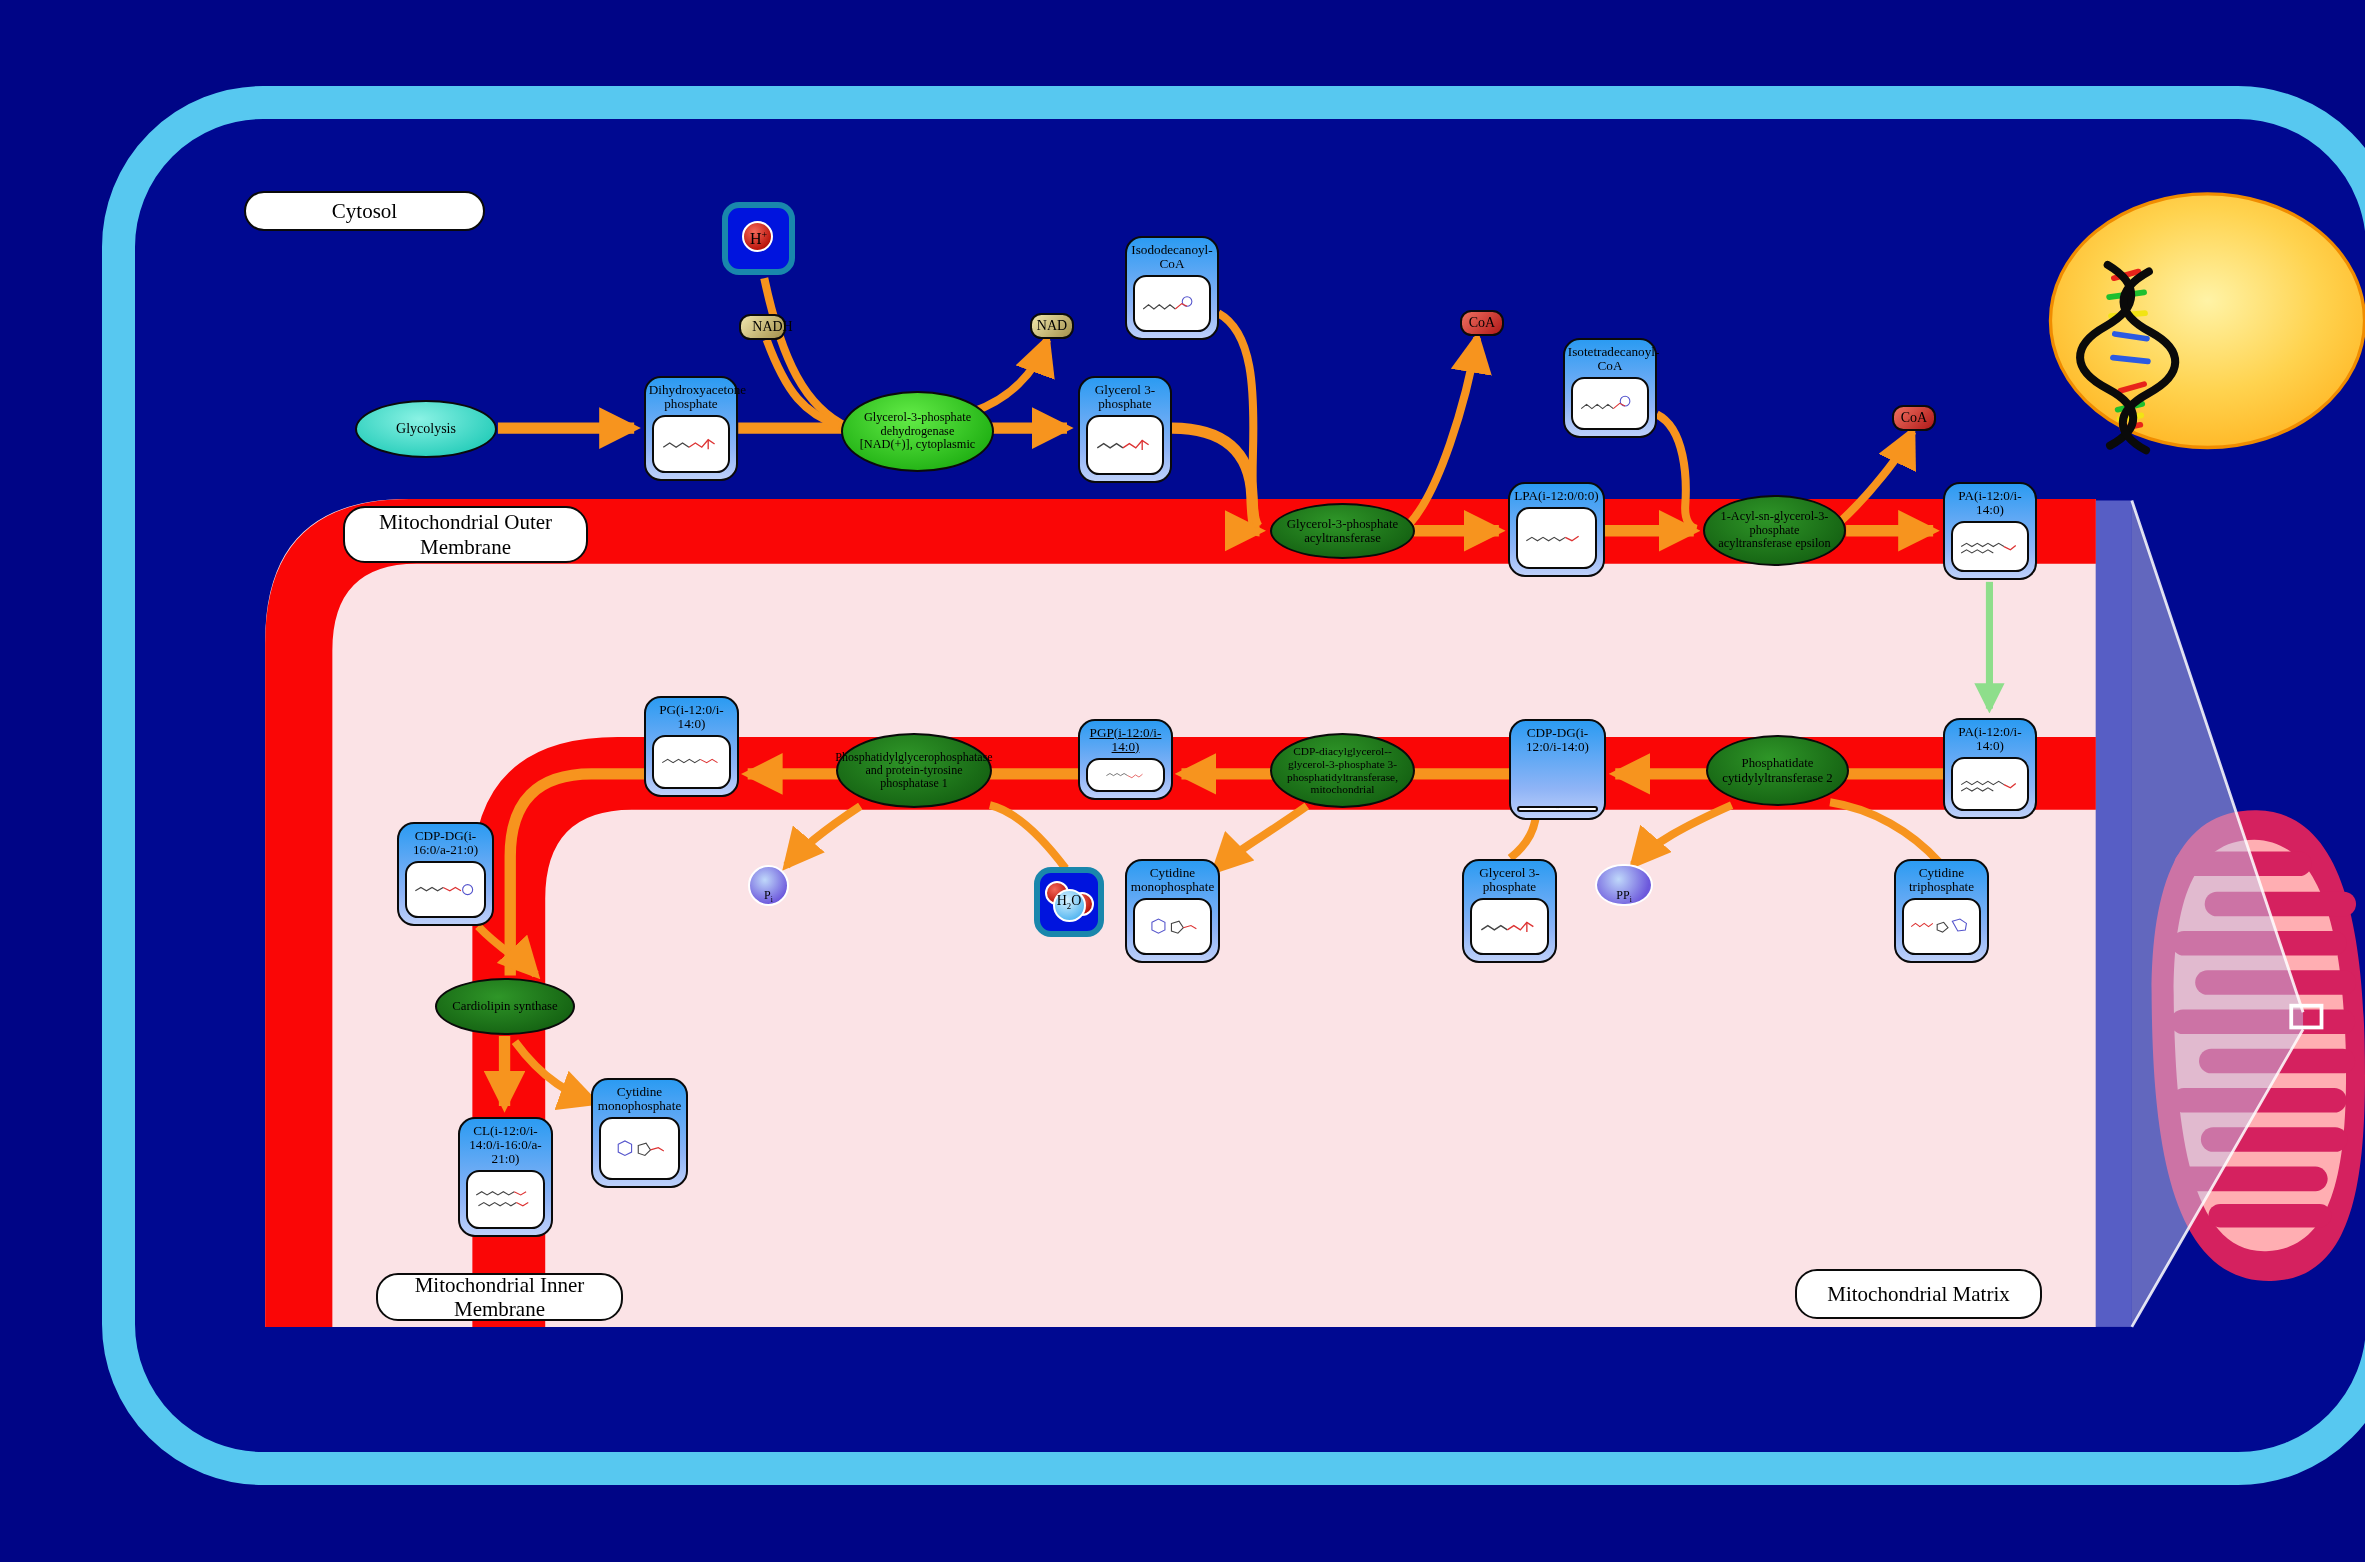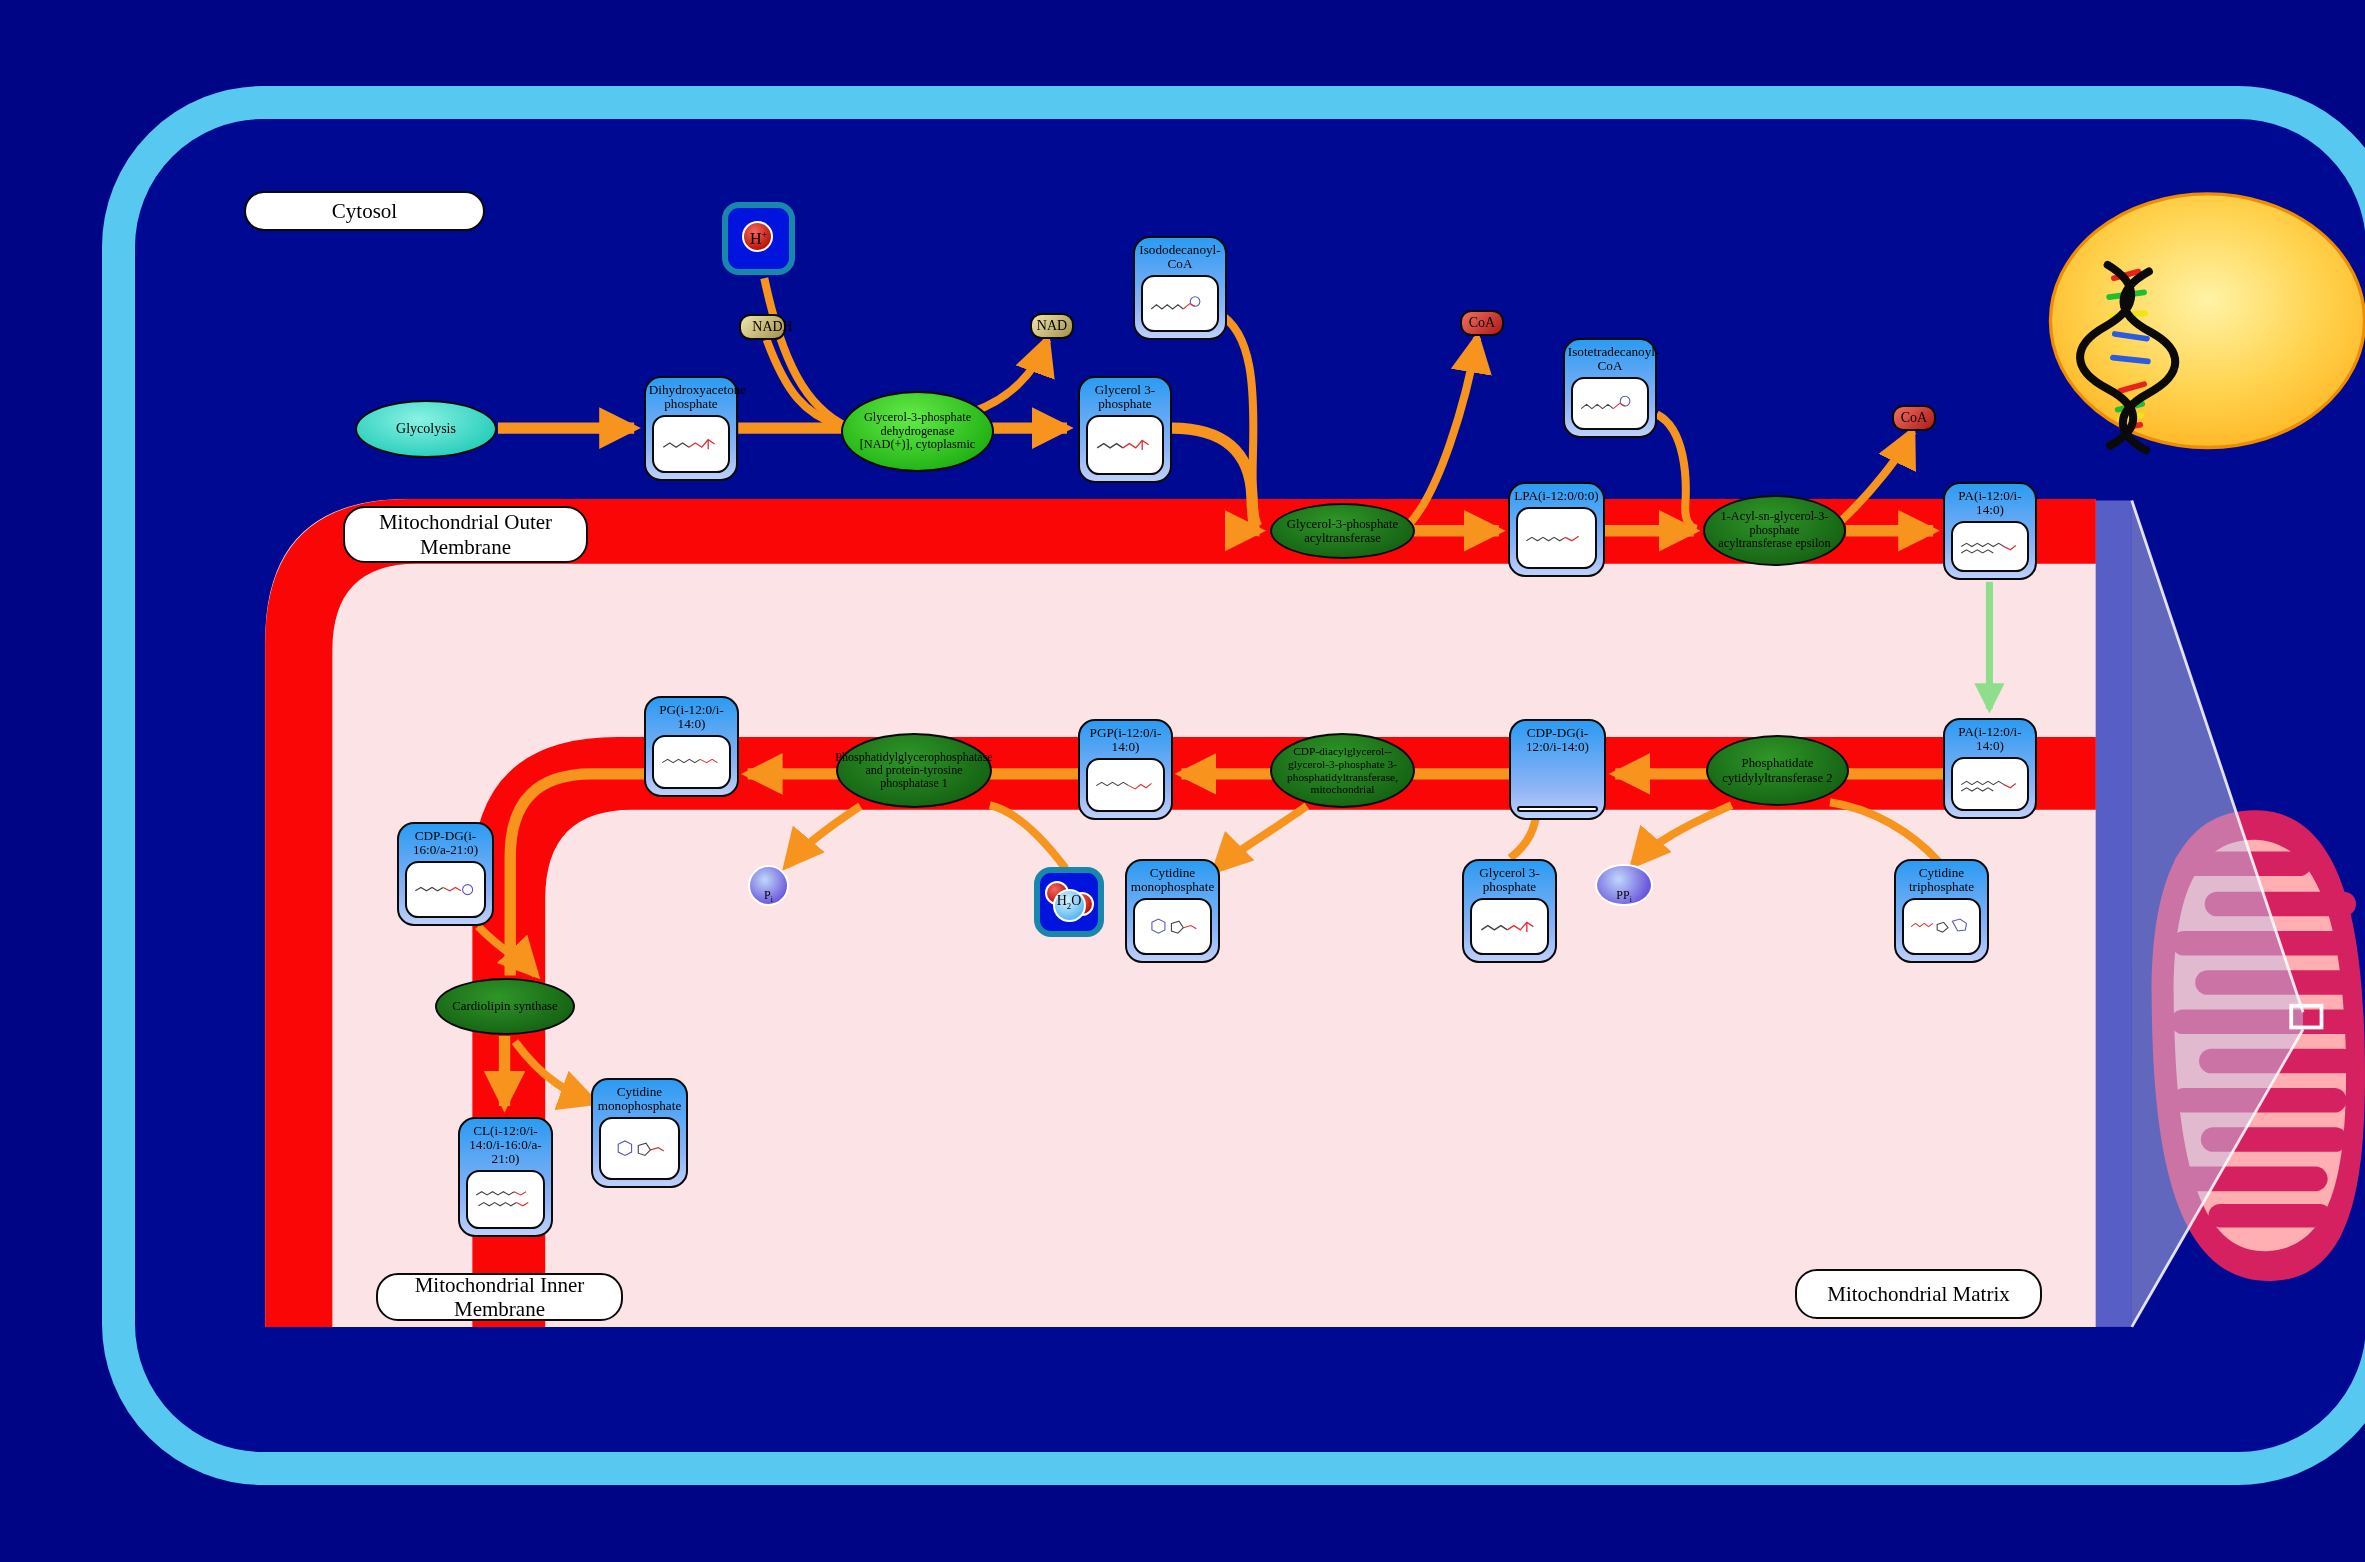--- a/index.html
+++ b/index.html
@@ -224,21 +224,21 @@
   <div class="met" style="left:1078px;top:376px;width:94px;height:107px;">
     <div class="t">Glycerol 3-phosphate</div>
     <div class="well">
       <svg viewBox="0 0 120 60">
           <polyline points="8,36 20,28 32,36 44,28 56,36" fill="none" stroke="#444" stroke-width="2.5"></polyline>
           <polyline points="56,36 68,28 80,36 92,22 104,30" fill="none" stroke="#D33" stroke-width="2.5"></polyline>
           <line x1="92" y1="22" x2="92" y2="40" stroke="#D33" stroke-width="2.5"></line>
         </svg>
     </div>
   </div>
-  <div class="met" style="left:1125px;top:236px;width:94px;height:104px;margin-left:8px;">
+  <div class="met" style="left:1125px;top:236px;width:94px;height:104px;">
     <div class="t">Isododecanoyl-CoA</div>
     <div class="well">
       <svg viewBox="0 0 120 60">
           <polyline points="6,40 16,32 26,40 36,32 46,40 56,32 66,40" fill="none" stroke="#444" stroke-width="2"></polyline>
           <circle cx="88" cy="26" r="9" fill="none" stroke="#55C" stroke-width="2"></circle>
           <polyline points="66,40 78,30 88,35" fill="none" stroke="#D33" stroke-width="2"></polyline>
         </svg>
     </div>
   </div>
   <div class="met" style="left:1508px;top:482px;width:97px;height:95px;">
@@ -284,21 +284,21 @@
   <div class="met" style="left:1509px;top:719px;width:97px;height:101px;gap:48px;">
     <div class="t">CDP-DG(i-12:0/i-14:0)</div>
     <div class="well">
       <svg viewBox="0 0 120 60">
           <polyline points="6,32 16,26 26,32 36,26 46,32 56,26" fill="none" stroke="#444" stroke-width="2"></polyline>
           <polyline points="56,26 68,32 78,26 88,32" fill="none" stroke="#D33" stroke-width="2"></polyline>
           <circle cx="100" cy="30" r="9" fill="none" stroke="#55C" stroke-width="2"></circle>
         </svg>
     </div>
   </div>
-  <div class="met" style="left:1078px;top:719px;width:95px;height:101px;">
+  <div class="met" style="left:1078px;top:719px;width:95px;height:81px;text-decoration:underline;">
     <div class="t">PGP(i-12:0/i-14:0)</div>
     <div class="well">
       <svg viewBox="0 0 120 60">
           <polyline points="6,30 16,24 26,30 36,24 46,30 56,24 66,30" fill="none" stroke="#444" stroke-width="2"></polyline>
           <polyline points="66,30 78,36 88,28 98,34 108,26" fill="none" stroke="#D33" stroke-width="2"></polyline>
         </svg>
     </div>
   </div>
   <div class="met" style="left:644px;top:696px;width:95px;height:101px;">
     <div class="t">PG(i-12:0/i-14:0)</div>

